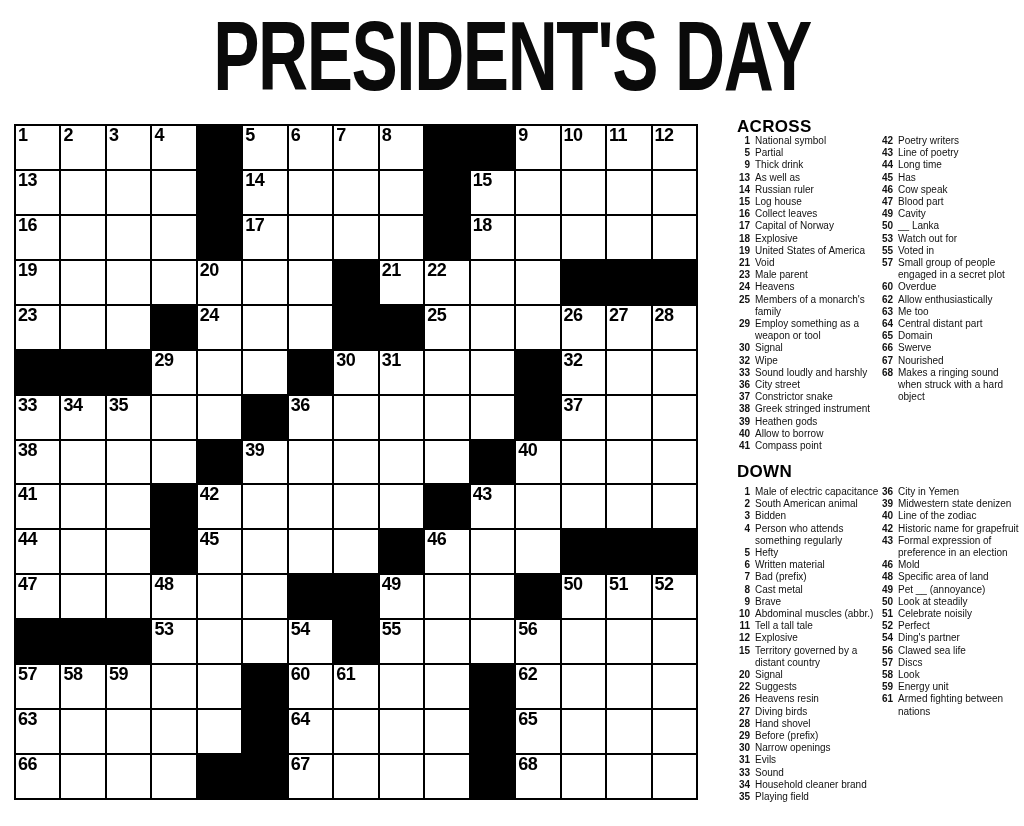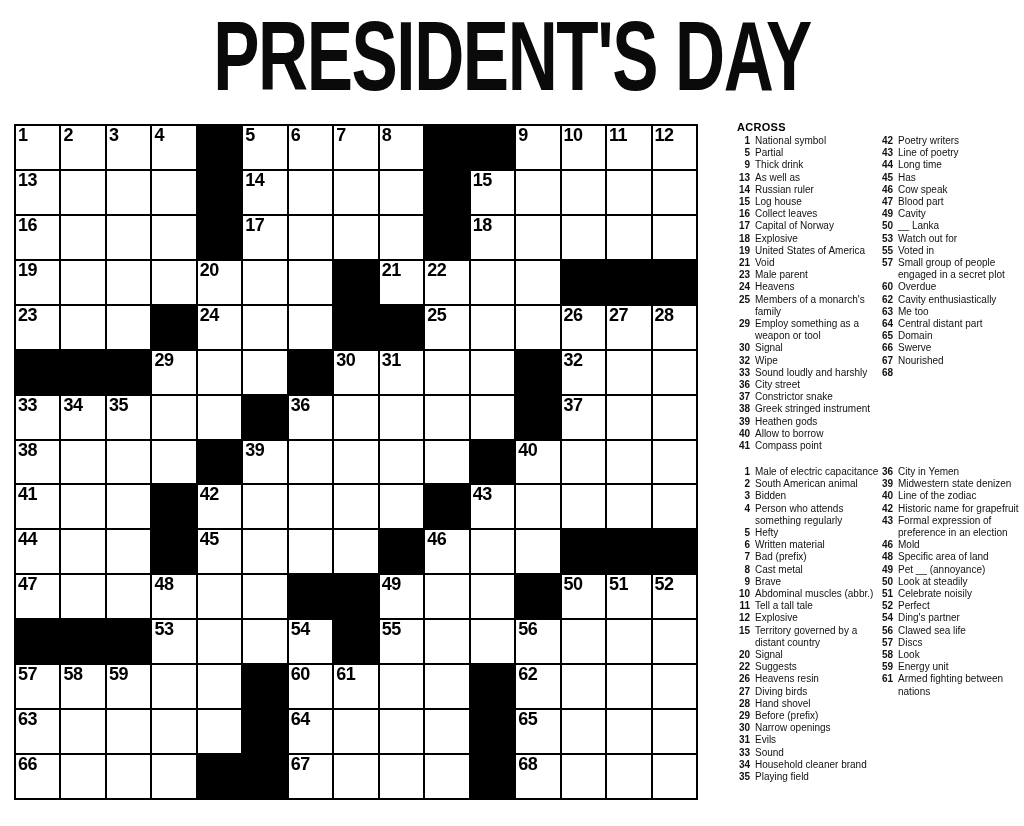--- a/index.html
+++ b/index.html
@@ -52,21 +52,21 @@
 
   
   .clue-section {
     position:absolute;
     left:737px;
     width:288px;
   }
   #across-section { top:121px; }
   #down-section   { top:466px; }
   .clue-header {
-    font-size:11px;
+    font-size:17px;
     font-weight:bold;
     letter-spacing:0.3px;
     line-height:12px;
     margin-bottom:2px;
   }
   #down-section .clue-header { margin-bottom:8px; }
   .clue-cols { display:flex; }
   .clue-col { width:143px; flex:none; }
   .clue {
     display:flex;
@@ -598,21 +598,21 @@
         <div class="clue">
           <span class="cnum">57</span>
           <span class="ctext">Small group of people<br>engaged in a secret plot</span>
         </div>
         <div class="clue">
           <span class="cnum">60</span>
           <span class="ctext">Overdue</span>
         </div>
         <div class="clue">
           <span class="cnum">62</span>
-          <span class="ctext">Cavity enthusiastically</span>
+          <span class="ctext">Allow enthusiastically</span>
         </div>
         <div class="clue">
           <span class="cnum">63</span>
           <span class="ctext">Me too</span>
         </div>
         <div class="clue">
           <span class="cnum">64</span>
           <span class="ctext">Central distant part</span>
         </div>
         <div class="clue">
@@ -622,26 +622,28 @@
         <div class="clue">
           <span class="cnum">66</span>
           <span class="ctext">Swerve</span>
         </div>
         <div class="clue">
           <span class="cnum">67</span>
           <span class="ctext">Nourished</span>
         </div>
         <div class="clue">
           <span class="cnum">68</span>
+          <span class="ctext">Makes a ringing sound<br>when struck with a hard<br>object</span>
         </div>
       </div>
   </div>
 </div>
 
 <div id="down-section" class="clue-section">
+  <div class="clue-header">DOWN</div>
   <div class="clue-cols">
     <div class="clue-col" id="down-col1">
         <div class="clue">
           <span class="cnum">1</span>
           <span class="ctext">Male of electric capacitance</span>
         </div>
         <div class="clue">
           <span class="cnum">2</span>
           <span class="ctext">South American animal</span>
         </div>

